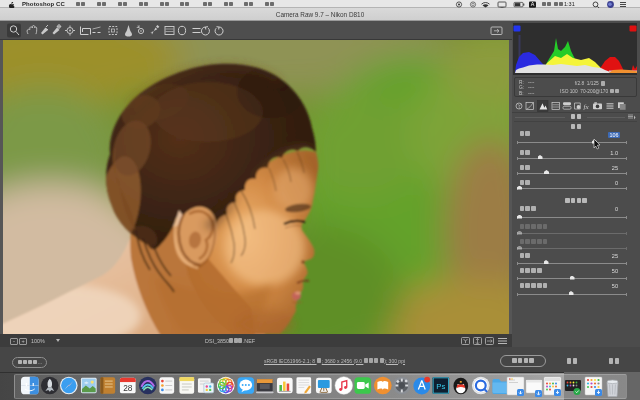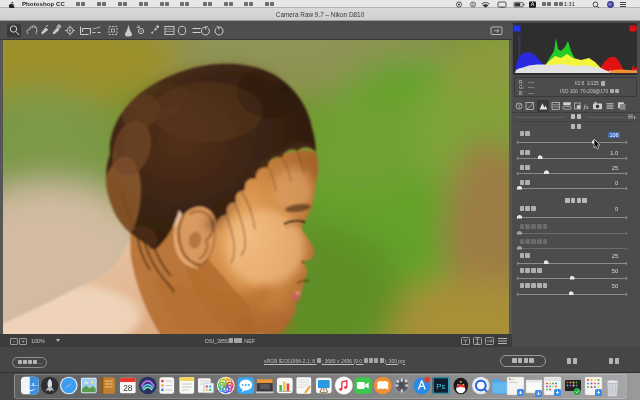--- a/index.html
+++ b/index.html
@@ -19,21 +19,21 @@
 
 #photoarea{left:0;top:40px;width:512px;height:294px;background:#565656}
 #photo{left:3px;top:0;width:506px;height:294px}
 
 #panel{left:512px;top:21px;width:128px;height:326px;background:#4c4c4c;color:#c9c9c9}
 
 #fnbar{left:0;top:334px;width:512px;height:13px;background:#3c3c3c;color:#c2c2c2;font-size:5.4px}
 
 #btnbar{left:0;top:347px;width:640px;height:25px;background:#464646;color:#cfcfcf}
 
-#dock{left:0;top:372px;width:640px;height:28px;border-top:1px solid #303030;background:linear-gradient(90deg,#454545,#5e5e5e 40%,#757575 70%,#8f8f8f 93%,#9a9a9a)}
+#dock{left:0;top:372px;width:564px;height:28px;border-top:1px solid #303030;background:linear-gradient(90deg,#454545,#5e5e5e 40%,#757575 70%,#8f8f8f 93%,#9a9a9a)}
 .slider{position:absolute;height:3px;border-left:1px solid #8b8b8b;border-right:1px solid #8b8b8b;background:linear-gradient(transparent 1px,#8b8b8b 1px,#8b8b8b 2px,transparent 2px)}
 .handle{position:absolute;width:5px;height:4px;background:#e8e8e8;clip-path:polygon(50% 0,100% 45%,100% 100%,0 100%,0 45%)}
 .val{position:absolute;font-size:5.6px;color:#ddd;text-align:right;width:14px}
 .lab{position:absolute;font-size:5.6px;color:#c9c9c9;display:flex}
 .dim{color:#858585}
 .dim .z{opacity:.55}
 .ctr{position:absolute;width:128px;text-align:center;display:flex;justify-content:center}
 </style></head>
 <body>
 <div id="stage">

